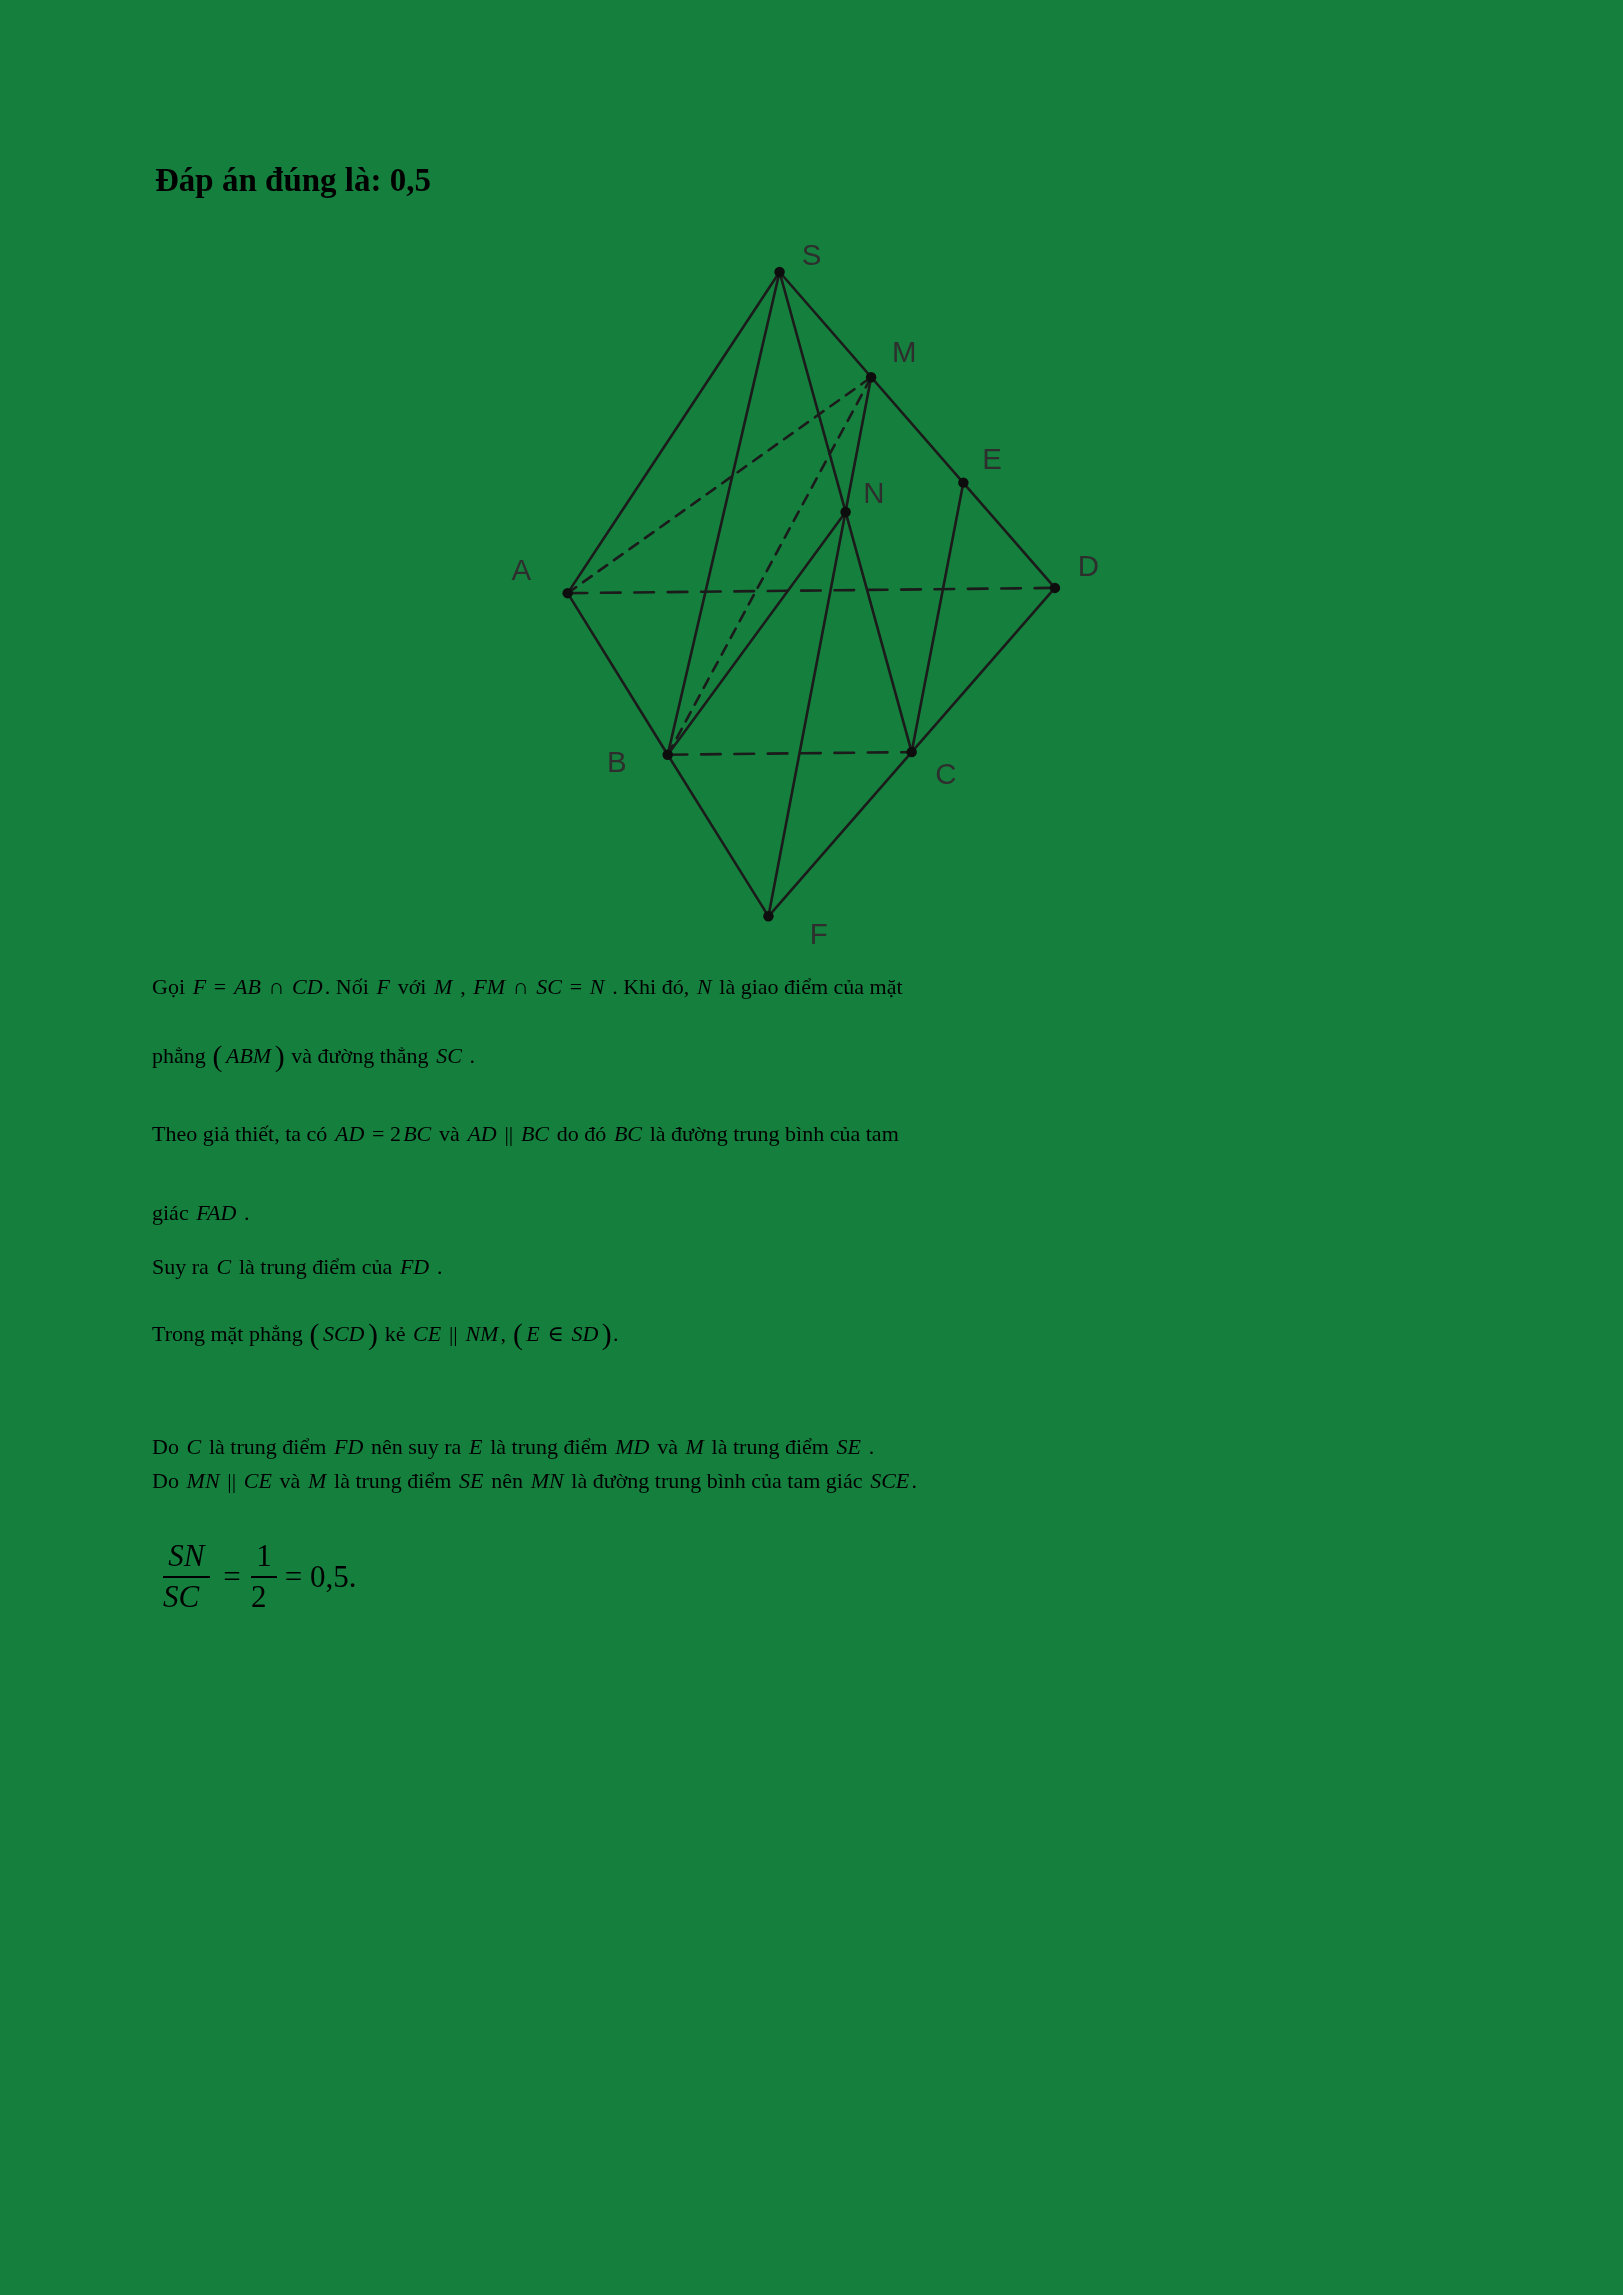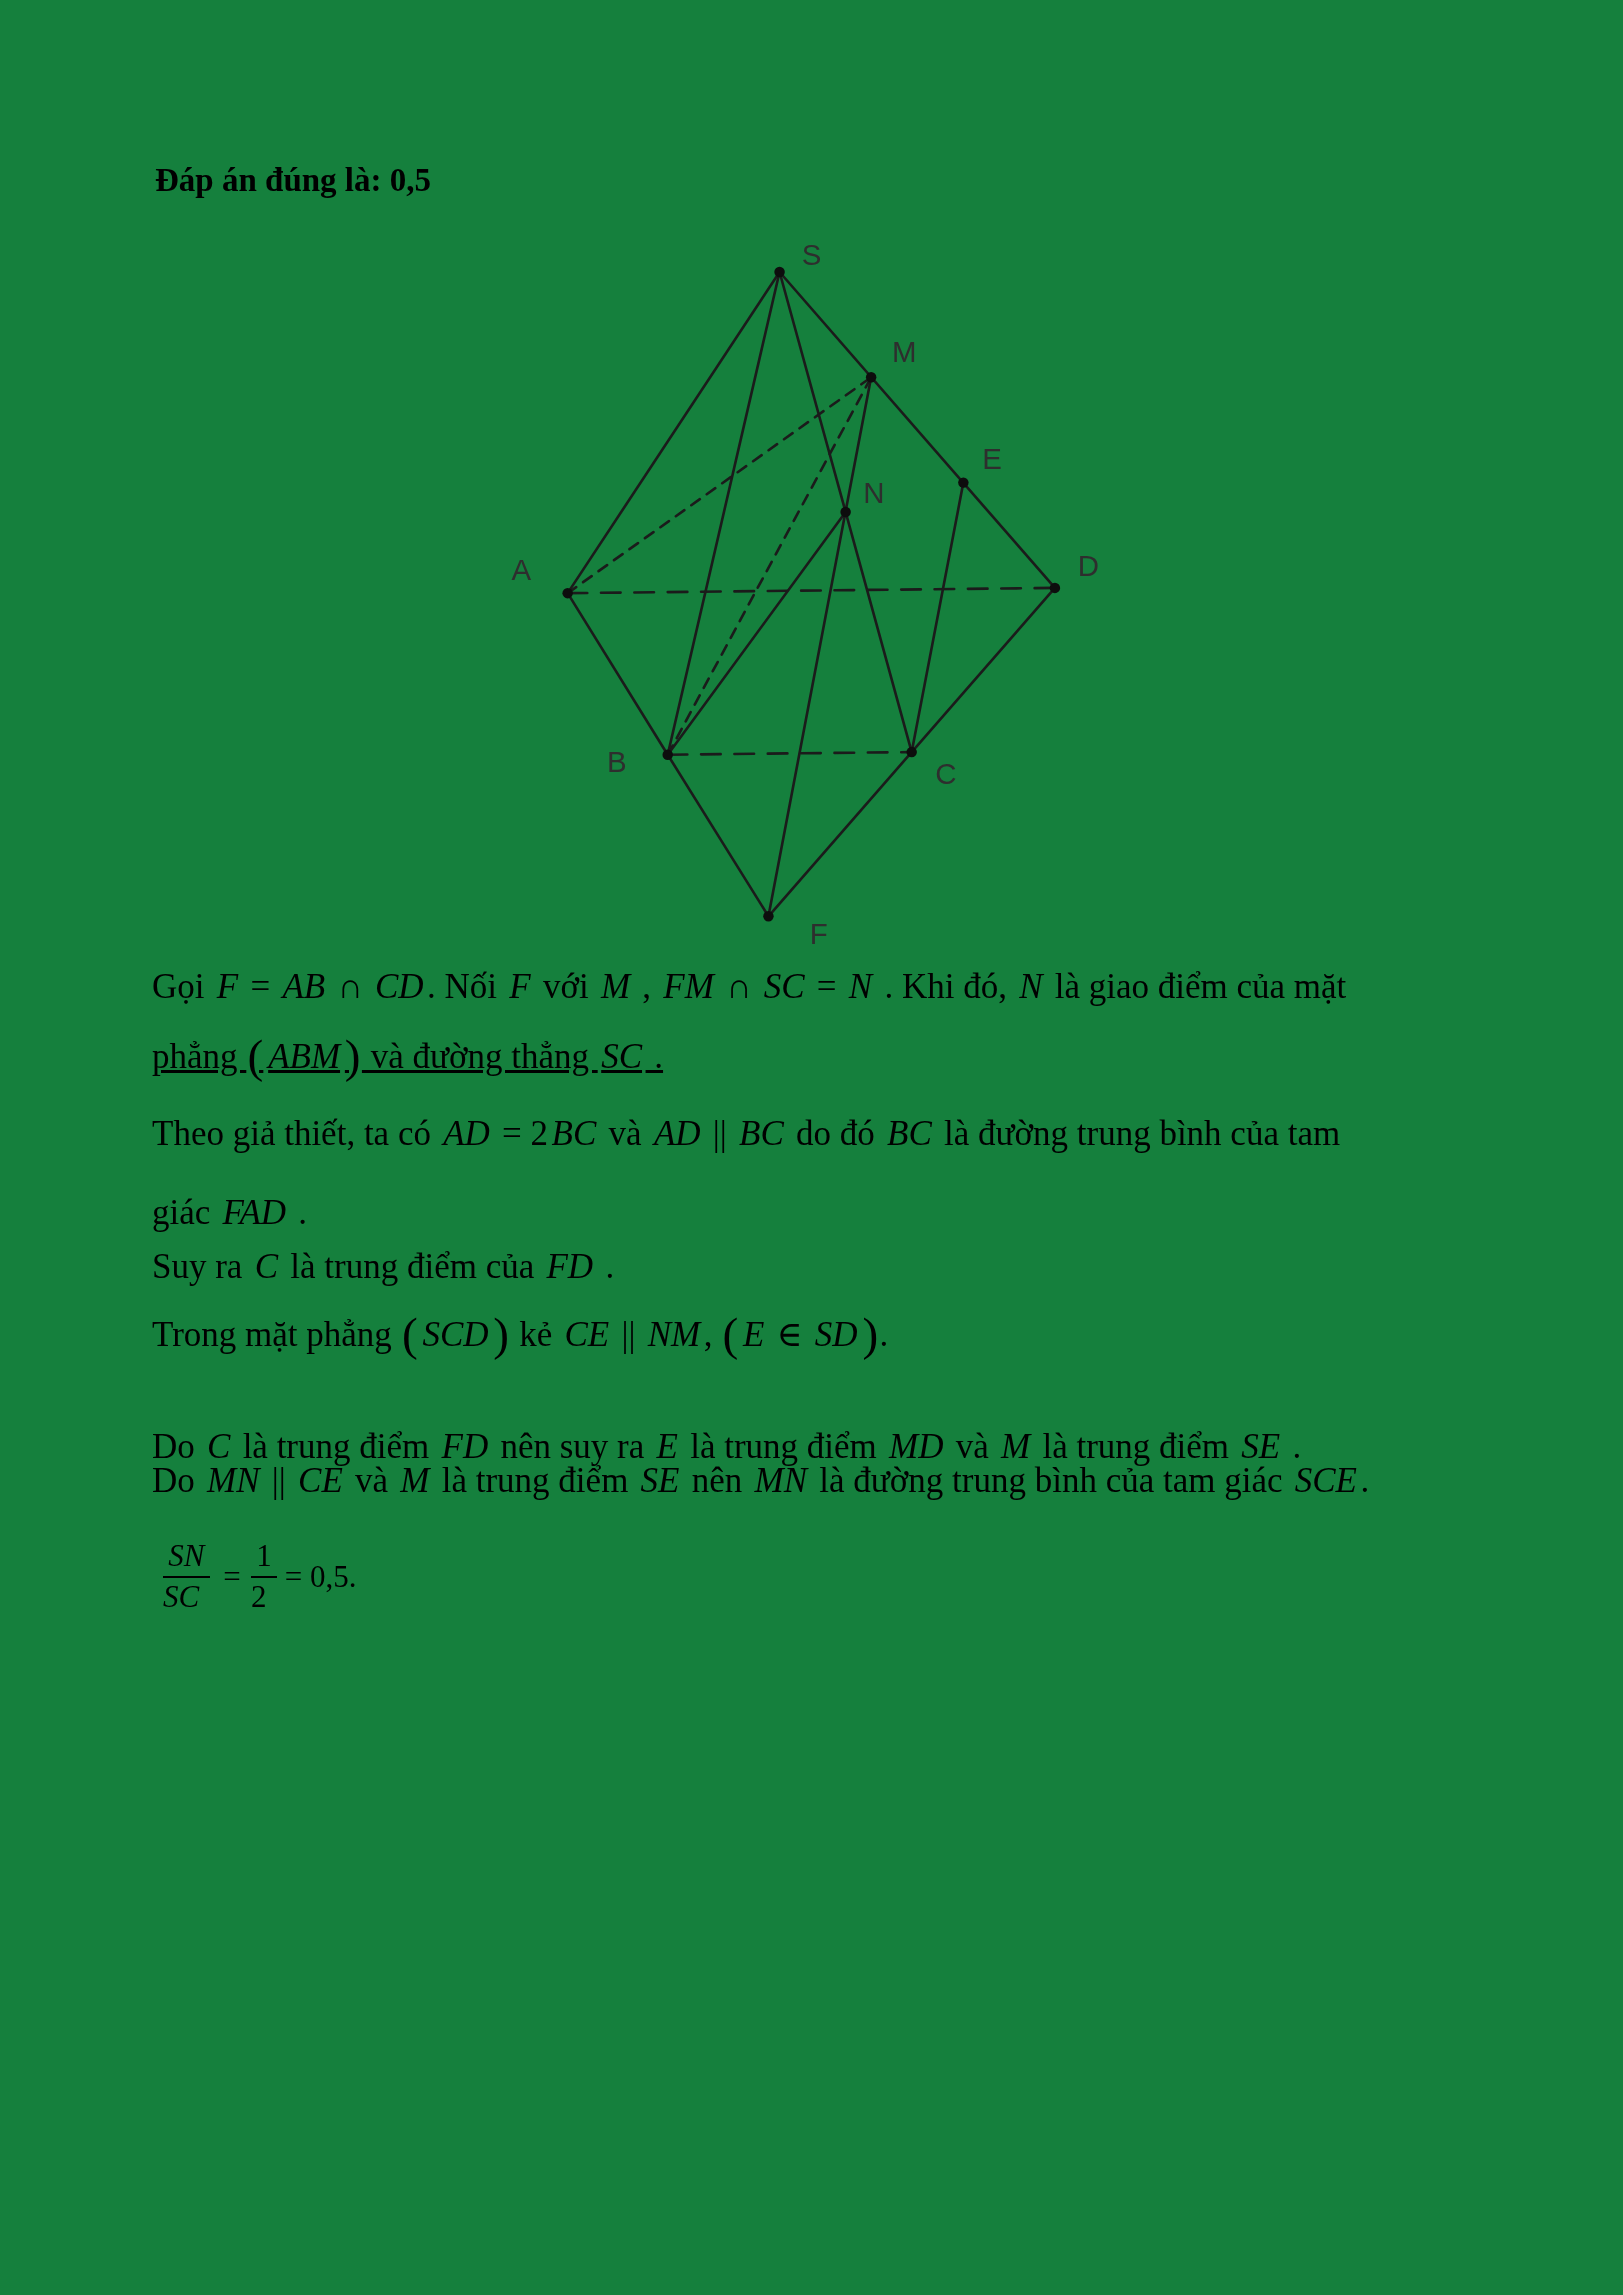--- a/index.html
+++ b/index.html
@@ -19,24 +19,24 @@
   .dashL { stroke-dasharray:30 21; }
   .dashS { stroke-dasharray:16 13; }
   .dot { fill:#0d0d0d; stroke:none; }
   .plabel {
     font-family:"Liberation Sans", "DejaVu Sans", sans-serif;
     font-size:45px; fill:#2e2e2e;
   }
   
   .sol-line {
     position:absolute; left:152px; white-space:nowrap;
-    font-size:35px; line-height:42px;
+    font-size:22px; line-height:42px;
   }
   .sol-lines .sol-line:nth-child(1){ top:966px; }
-  .sol-lines .sol-line:nth-child(2){ top:1035px;text-decoration:underline; }
+  .sol-lines .sol-line:nth-child(2){ top:1035px; }
   .sol-lines .sol-line:nth-child(3){ top:1113px; }
   .sol-lines .sol-line:nth-child(4){ top:1184px;margin-top:8px; }
   .sol-lines .sol-line:nth-child(5){ top:1246px; }
   .sol-lines .sol-line:nth-child(6){ top:1313px;text-align:center; }
   .sol-lines .sol-line:nth-child(7){ top:1398px;margin-top:28px; }
   .sol-lines .sol-line:nth-child(8){ top:1460px; }
   .rg { font-style:normal; }
   .mi { font-style:italic; margin:0 0.1em; }
   .bp { font-size:1.35em; vertical-align:-0.09em; margin:0 1.3px; }
   .final-line {

